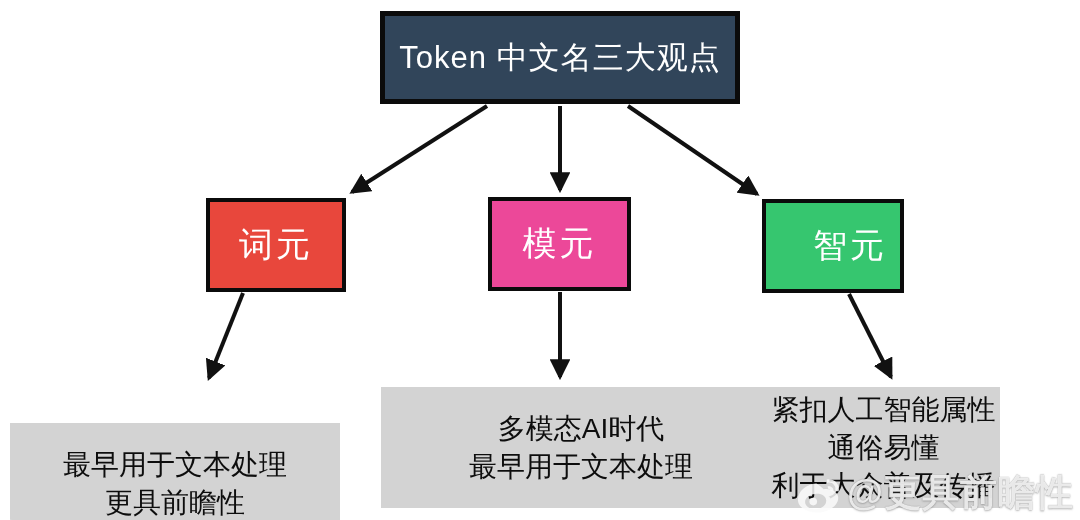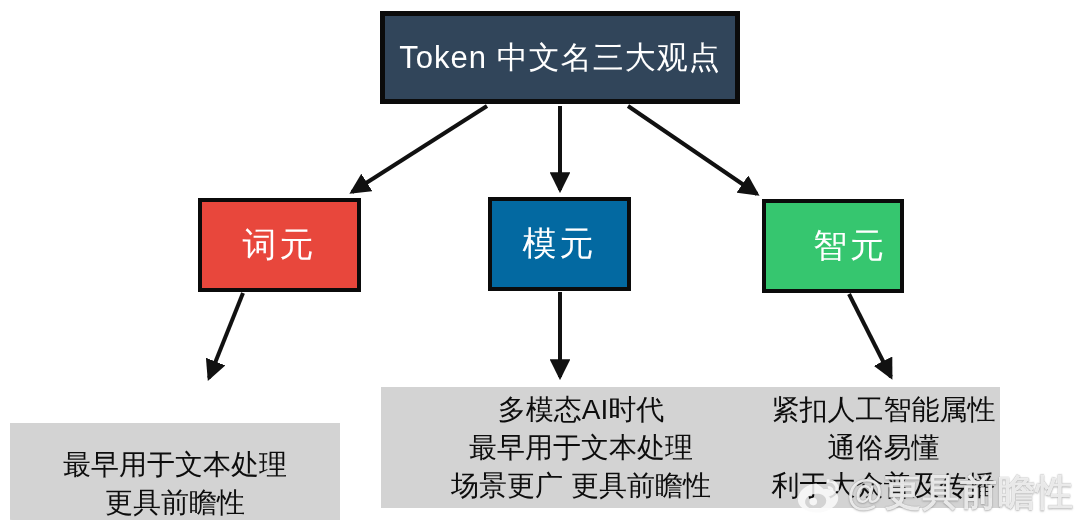--- a/index.html
+++ b/index.html
@@ -36,21 +36,21 @@
     color: #ffffff;
     font-size: 31px;
     letter-spacing: 1px;
   }
   .node {
     border: 4px solid #0b0b0b;
     color: #ffffff;
     font-size: 34px;
     letter-spacing: 3px;
   }
-  .node-0 { left: 198px; top: 198px; width: 163px; height: 94px; }
+  .node-0 { left: 206px; top: 198px; width: 140px; height: 94px; }
   .node-1 { left: 488px; top: 197px; width: 143px; height: 94px; }
   .node-2 { left: 762px; top: 199px; width: 142px; height: 94px; padding-left: 34px; }
   .detail {
     color: #0d0d0d;
     font-size: 28px;
     flex-direction: column;
     line-height: 38px;
   }
   .detail-0 { left: 10px;  top: 387px; width: 330px; height: 121px; }
   .detail-1 { left: 381px; top: 387px; width: 400px; height: 121px; }
@@ -89,35 +89,34 @@
     <line x1="849" y1="294" x2="891" y2="377" stroke="#111111" stroke-width="4" marker-end="url(#ah)"></line>
   </svg>
 
   <div class="box title-box" style="background-color: rgb(49, 69, 90);">
     <span>Token 中文名三大观点</span>
   </div>
 
   <div class="box node node-0" style="background-color: rgb(232, 71, 60);">
     <span>词元</span>
   </div>
-  <div class="box node node-1" style="background-color: #0369a1;">
+  <div class="box node node-1" style="background-color: #ec4899;">
     <span>模元</span>
   </div>
   <div class="box node node-2" style="background-color: rgb(54, 198, 111);">
     <span>智元</span>
   </div>
 
   <div class="box detail detail-0" style="background-color: rgb(211, 211, 211); margin-top: 36px;">
     <div>最早用于文本处理</div>
     <div>更具前瞻性</div>
   </div>
   <div class="box detail detail-1" style="background-color: rgb(211, 211, 211);">
     <div>多模态AI时代</div>
     <div>最早用于文本处理</div>
-    <div>场景更广 更具前瞻性</div>
   </div>
   <div class="box detail detail-2" style="background-color: rgb(211, 211, 211);">
     <div>紧扣人工智能属性</div>
     <div>通俗易懂</div>
     <div>利于大众普及传播</div>
   </div>
 
   <div class="watermark">
     <svg width="48" height="44" viewBox="0 0 100 92">
       <g fill="rgba(250,250,250,0.85)">

